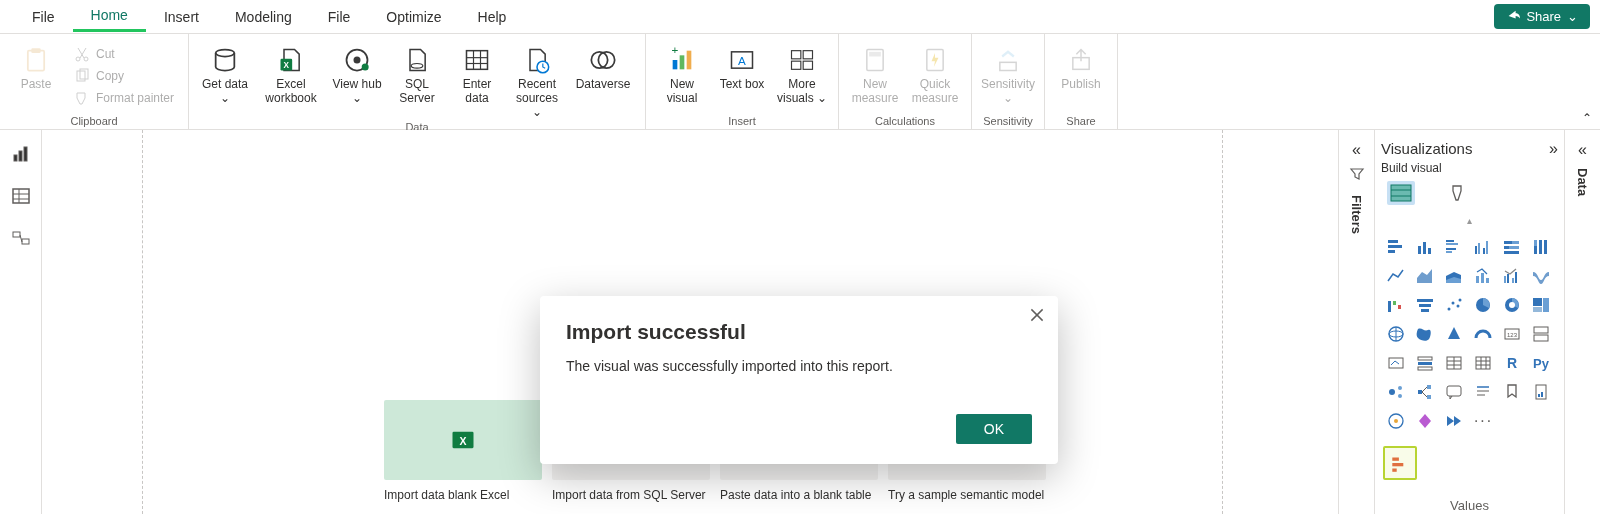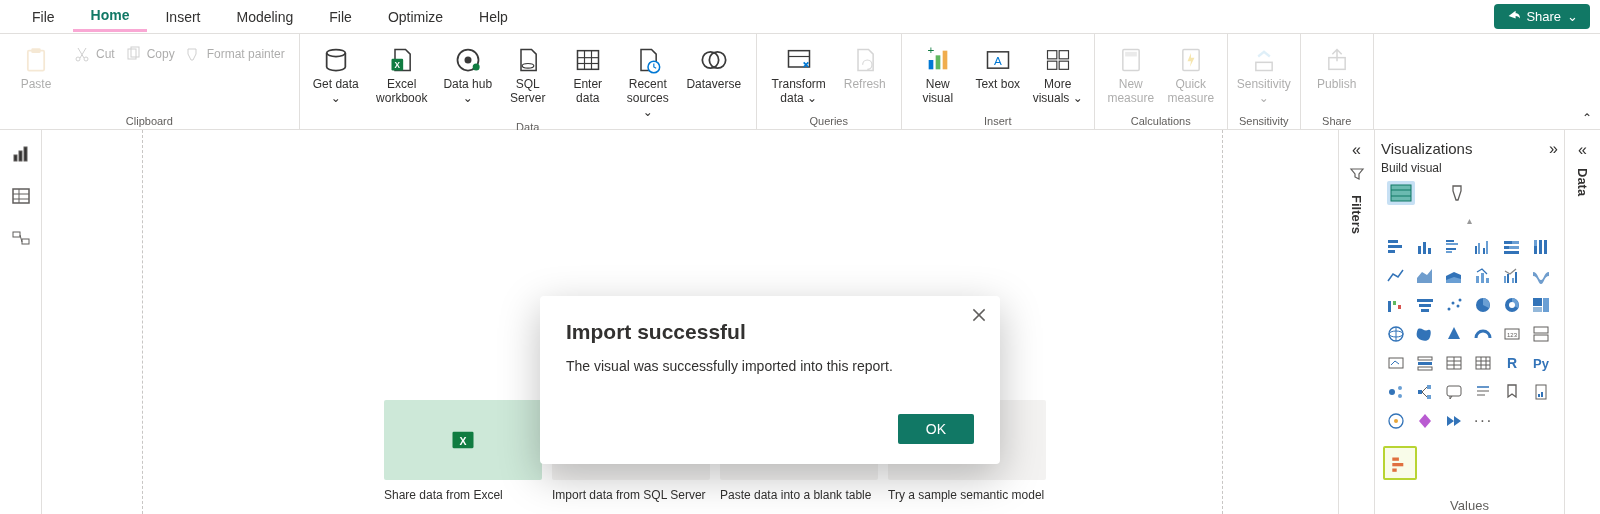--- a/index.html
+++ b/index.html
@@ -1,36 +1,36 @@
 <!DOCTYPE html>
 <html><head>
 <meta charset="utf-8">
 <style>
 * { box-sizing: border-box; margin: 0; padding: 0; font-family: "Segoe UI", -apple-system, sans-serif; }
 body { width: 1600px; height: 514px; overflow: hidden; background: #fff; font-size: 13px; color: #323130; position: relative; }
 
 
 .menubar { height: 34px; display: flex; align-items: center; padding: 0 14px; border-bottom: 1px solid #e1dfdd; position: relative; }
 .menubar .mi { padding: 6px 18px; cursor: pointer; font-size: 14px; }
-.menubar .mi.active { border-bottom: 3px solid #f9a8d4; font-weight: 700; color: #117865; }
+.menubar .mi.active { border-bottom: 3px solid #22c55e; font-weight: 400; color: #117865; }
 .share-btn { position: absolute; right: 10px; top: 4px; background: #117865; color: #fff; padding: 4px 12px; border-radius: 4px; display: flex; align-items: center; gap: 6px; font-size: 13px; cursor: pointer; }
 .share-btn svg { width: 14px; height: 14px; }
 
 
 .ribbon { height: 96px; display: flex; border-bottom: 1px solid #e1dfdd; position: relative; }
 .ribbon-group { display: flex; flex-direction: column; align-items: center; border-right: 1px solid #e1dfdd; padding: 6px 10px 2px 10px; }
 .ribbon-group-items { display: flex; flex: 1; align-items: flex-start; gap: 8px; }
 .ribbon-group-label { font-size: 11px; color: #605e5c; padding-top: 2px; }
 .rb-large { display: flex; flex-direction: column; align-items: center; width: 52px; padding-top: 4px; cursor: pointer; }
 .rb-large.wide { width: 64px; }
 .rb-large.disabled { opacity: 0.4; cursor: default; }
 .rb-icon { width: 32px; height: 32px; display: flex; align-items: center; justify-content: center; }
 .rb-icon svg { width: 28px; height: 28px; }
 .rb-label { font-size: 12px; text-align: center; line-height: 1.15; margin-top: 2px; }
-.rb-small-stack { display: flex; flex-direction: row; gap: 2px; padding-top: 4px; }
+.rb-small-stack { display: flex; flex-direction: column; gap: 2px; padding-top: 4px; }
 .rb-small { display: flex; align-items: center; gap: 6px; font-size: 12px; cursor: pointer; padding: 2px 4px; }
 .rb-small.disabled { opacity: 0.4; cursor: default; }
 .rb-small svg { width: 16px; height: 16px; }
 .collapse-caret { position: absolute; right: 8px; bottom: 4px; cursor: pointer; }
 
 
 .workspace { display: flex; height: calc(514px - 34px - 96px); }
 .left-rail { width: 42px; border-right: 1px solid #e1dfdd; display: flex; flex-direction: column; align-items: center; padding-top: 12px; gap: 18px; }
 .left-rail .rail-btn { width: 24px; height: 24px; display: flex; align-items: center; justify-content: center; cursor: pointer; }
 .left-rail .rail-btn svg { width: 20px; height: 20px; stroke: #605e5c; fill: none; }
@@ -64,21 +64,21 @@
 .custom-visual { margin-top: 8px; padding: 2px; }
 .custom-visual .cv { width: 34px; height: 34px; border: 2px solid #b8d432; background: #f9fce9; display:flex; align-items:center; justify-content:center; cursor:pointer; border-radius: 2px; }
 .values-label { margin-top: 16px; text-align: center; font-size: 13px; color: #605e5c; }
 
 .data-rail { width: 36px; border-left: 1px solid #e1dfdd; display: flex; flex-direction: column; align-items: center; padding-top: 12px; }
 .data-rail .chevrons { cursor: pointer; }
 .data-rail .vtext { writing-mode: vertical-rl; font-size: 13px; font-weight: 600; margin-top: 10px; }
 
 
 .dialog-overlay { position: absolute; inset: 0; }
-.dialog { position: absolute; left: 540px; top: 296px; width: 460px; background: #fff; border-radius: 4px; box-shadow: 0 12px 40px rgba(0,0,0,0.25); padding: 24px 26px 20px 26px; }
+.dialog { position: absolute; left: 540px; top: 296px; width: 518px; background: #fff; border-radius: 4px; box-shadow: 0 12px 40px rgba(0,0,0,0.25); padding: 24px 26px 20px 26px; }
 .dialog-close { position: absolute; right: 12px; top: 10px; width: 18px; height: 18px; cursor: pointer; color: #605e5c; }
 .dialog-title { font-size: 21px; font-weight: 600; margin-bottom: 14px; }
 .dialog-msg { font-size: 14px; color: #323130; margin-bottom: 40px; }
 .dialog-btn { float: right; background: #117865; color: #fff; border: none; padding: 7px 28px; font-size: 14px; cursor: pointer; border-radius: 2px; }
 
 .chev-dbl::before { content: "«"; font-size: 16px; line-height: 1; }
 .chev-dbl-r::before { content: "»"; font-size: 16px; line-height: 1; }
 .caret-up::before { content: "⌃"; font-size: 12px; }
 </style>
 </head>
@@ -163,21 +163,21 @@
           <div class="rb-label">Excel workbook</div>
         </div>
       <div class="rb-large">
           <div class="rb-icon">
             <svg viewBox="0 0 24 24">
               <circle cx="12" cy="12" r="9" fill="none" stroke="#3a3a3a" stroke-width="1.5"></circle>
               <circle cx="12" cy="12" r="3" fill="#3a3a3a"></circle>
               <circle cx="19" cy="18" r="3" fill="#107c41"></circle>
             </svg>
           </div>
-          <div class="rb-label"><span>Data hub</span> ⌄</div>
+          <div class="rb-label"><span>View hub</span> ⌄</div>
         </div>
       <div class="rb-large">
           <div class="rb-icon">
             <svg viewBox="0 0 24 24">
               <path d="M6 3h9l4 4v14H6z" fill="none" stroke="#3a3a3a" stroke-width="1.3"></path>
               <ellipse cx="12" cy="17" rx="5" ry="2" fill="none" stroke="#3a3a3a"></ellipse>
             </svg>
           </div>
           <div class="rb-label">SQL Server</div>
         </div>
@@ -209,44 +209,20 @@
               <circle cx="9" cy="12" r="7" fill="none" stroke="#3a3a3a" stroke-width="1.5"></circle>
               <circle cx="15" cy="12" r="7" fill="none" stroke="#3a3a3a" stroke-width="1.5"></circle>
             </svg>
           </div>
           <div class="rb-label">Dataverse</div>
         </div>
     </div>
     <div class="ribbon-group-label">Data</div>
   </div>
 
-  <div class="ribbon-group">
-    <div class="ribbon-group-items">
-      <div class="rb-large wide">
-          <div class="rb-icon">
-            <svg viewBox="0 0 24 24">
-              <rect x="3" y="4" width="18" height="14" fill="none" stroke="#3a3a3a" stroke-width="1.3"></rect>
-              <line x1="3" y1="9" x2="21" y2="9" stroke="#3a3a3a"></line>
-              <path d="M16 14l4 4M20 14l-4 4" stroke="#0078d4" stroke-width="1.5"></path>
-            </svg>
-          </div>
-          <div class="rb-label"><span>Transform data</span> ⌄</div>
-        </div>
-      <div class="rb-large disabled">
-          <div class="rb-icon">
-            <svg viewBox="0 0 24 24">
-              <path d="M6 3h9l4 4v14H6z" fill="none" stroke="#999" stroke-width="1.3"></path>
-              <path d="M10 16a4 4 0 1 1 4 4" fill="none" stroke="#999"></path>
-            </svg>
-          </div>
-          <div class="rb-label">Refresh</div>
-        </div>
-    </div>
-    <div class="ribbon-group-label">Queries</div>
-  </div>
 
   <div class="ribbon-group">
     <div class="ribbon-group-items">
       <div class="rb-large">
           <div class="rb-icon">
             <svg viewBox="0 0 24 24">
               <rect x="4" y="12" width="4" height="8" fill="#0078d4"></rect>
               <rect x="10" y="8" width="4" height="12" fill="#5fb85f"></rect>
               <rect x="16" y="4" width="4" height="16" fill="#f0ad4e"></rect>
               <text x="3" y="7" font-size="10" fill="#107c41">+</text>
@@ -366,21 +342,21 @@
     <div class="guide-r"></div>
     <div class="canvas-hint">Once lo</div>
     <div class="card-row">
       <div class="card green">
           <div class="card-img">
             <svg width="28" height="28" viewBox="0 0 24 24">
               <rect x="3" y="5" width="18" height="14" rx="1" fill="#107c41"></rect>
               <text x="12" y="16" font-size="9" fill="#fff" text-anchor="middle" font-weight="bold">X</text>
             </svg>
           </div>
-          <div class="card-label">Share data from Excel</div>
+          <div class="card-label">Import data blank Excel</div>
         </div>
       <div class="card">
           <div class="card-img"></div>
           <div class="card-label">Import data from SQL Server</div>
         </div>
       <div class="card">
           <div class="card-img"></div>
           <div class="card-label">Paste data into a blank table</div>
         </div>
       <div class="card">

